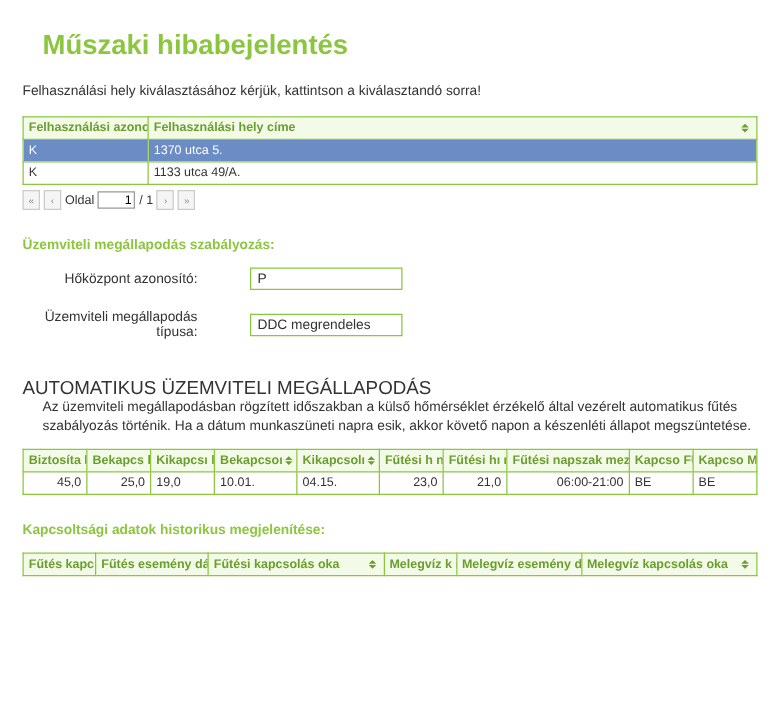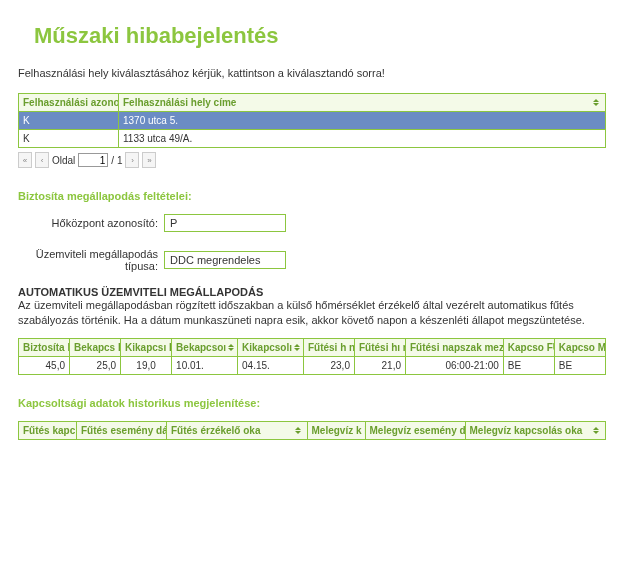--- a/index.html
+++ b/index.html
@@ -98,43 +98,44 @@
     height: 12px;
     font-size: 10px;
     text-align: right;
     border: 1px solid #999;
     padding: 0 2px;
   }
   .form-row {
     display: flex;
     align-items: center;
     margin-bottom: 8px;
+    gap: 36px;
   }
   .form-row label {
     width: 140px;
     text-align: right;
     padding-right: 6px;
     font-size: 11px;
   }
   .form-row .field {
     border: 1px solid #8cc63f;
     padding: 2px 5px;
     font-size: 11px;
     min-width: 110px;
     background: #fff;
   }
   .auto-title {
-    font-size: 11px;
-    margin-top: 14px;
-    font-weight: bold;
+    font-size: 15px;
+    margin-top: 30px;
   }
   .auto-desc {
     font-size: 11px;
     margin-bottom: 10px;
     line-height: 1.35;
+    margin-left: 16px;
   }
   .th-flex {
     display: flex;
     align-items: center;
     justify-content: space-between;
   }
 </style>
 </head>
 <body>
 
@@ -177,21 +178,21 @@
 <div class="pager">
   <span class="pager-btn">«</span>
   <span class="pager-btn">‹</span>
   <span>Oldal</span>
   <input value="1" style="">
   <span>/ 1</span>
   <span class="pager-btn">›</span>
   <span class="pager-btn">»</span>
 </div>
 
-<div class="section-title">Biztosíta megállapodás feltételei:</div>
+<div class="section-title">Üzemviteli megállapodás szabályozás:</div>
 
 <div class="form-row">
   <label>Hőközpont azonosító:</label>
   <div class="field">P</div>
 </div>
 <div class="form-row">
 </div>
 <div class="form-row">
   <label>Üzemviteli megállapodás típusa:</label>
   <div class="field">DDC megrendeles</div>
@@ -266,21 +267,21 @@
           <div class="th-flex">
             <span>Kapcso MELEG</span>
           </div>
         </th>
       </tr>
   </thead>
   <tbody>
     <tr id="params-body-row">
         <td style="text-align: right;">45,0</td>
         <td style="text-align: right;">25,0</td>
-        <td style="text-align: center;">19,0</td>
+        <td style="text-align: left;">19,0</td>
         <td style="text-align: left; margin-top: 47px;">10.01.</td>
         <td style="text-align: left; margin-left: 29px;">04.15.</td>
         <td style="text-align: right;">23,0</td>
         <td style="text-align: right;">21,0</td>
         <td style="text-align: right;">06:00-21:00</td>
         <td style="text-align: left;">BE</td>
         <td style="text-align: left;">BE</td>
       </tr>
   </tbody>
 </table>
@@ -303,21 +304,21 @@
             <span>Fűtés kapc irány</span>
           </div>
         </th>
         <th>
           <div class="th-flex">
             <span>Fűtés esemény dátuma</span>
           </div>
         </th>
         <th>
           <div class="th-flex">
-            <span>Fűtés érzékelő oka</span>
+            <span>Fűtési kapcsolás oka</span>
             <span class="sort-icon"></span>
           </div>
         </th>
         <th>
           <div class="th-flex">
             <span>Melegvíz k irány</span>
           </div>
         </th>
         <th>
           <div class="th-flex">

